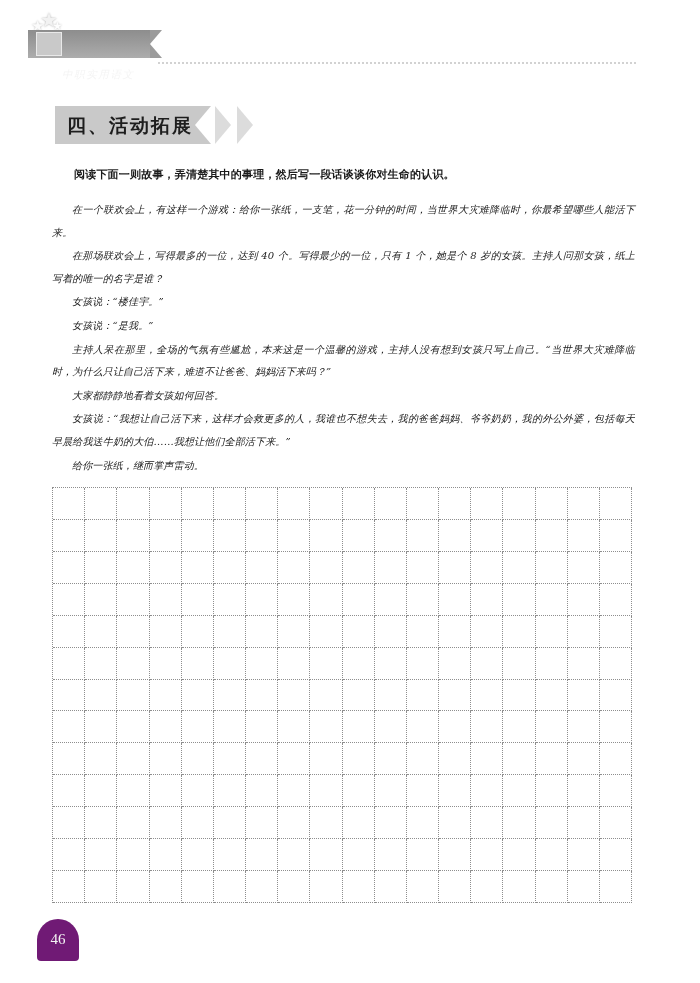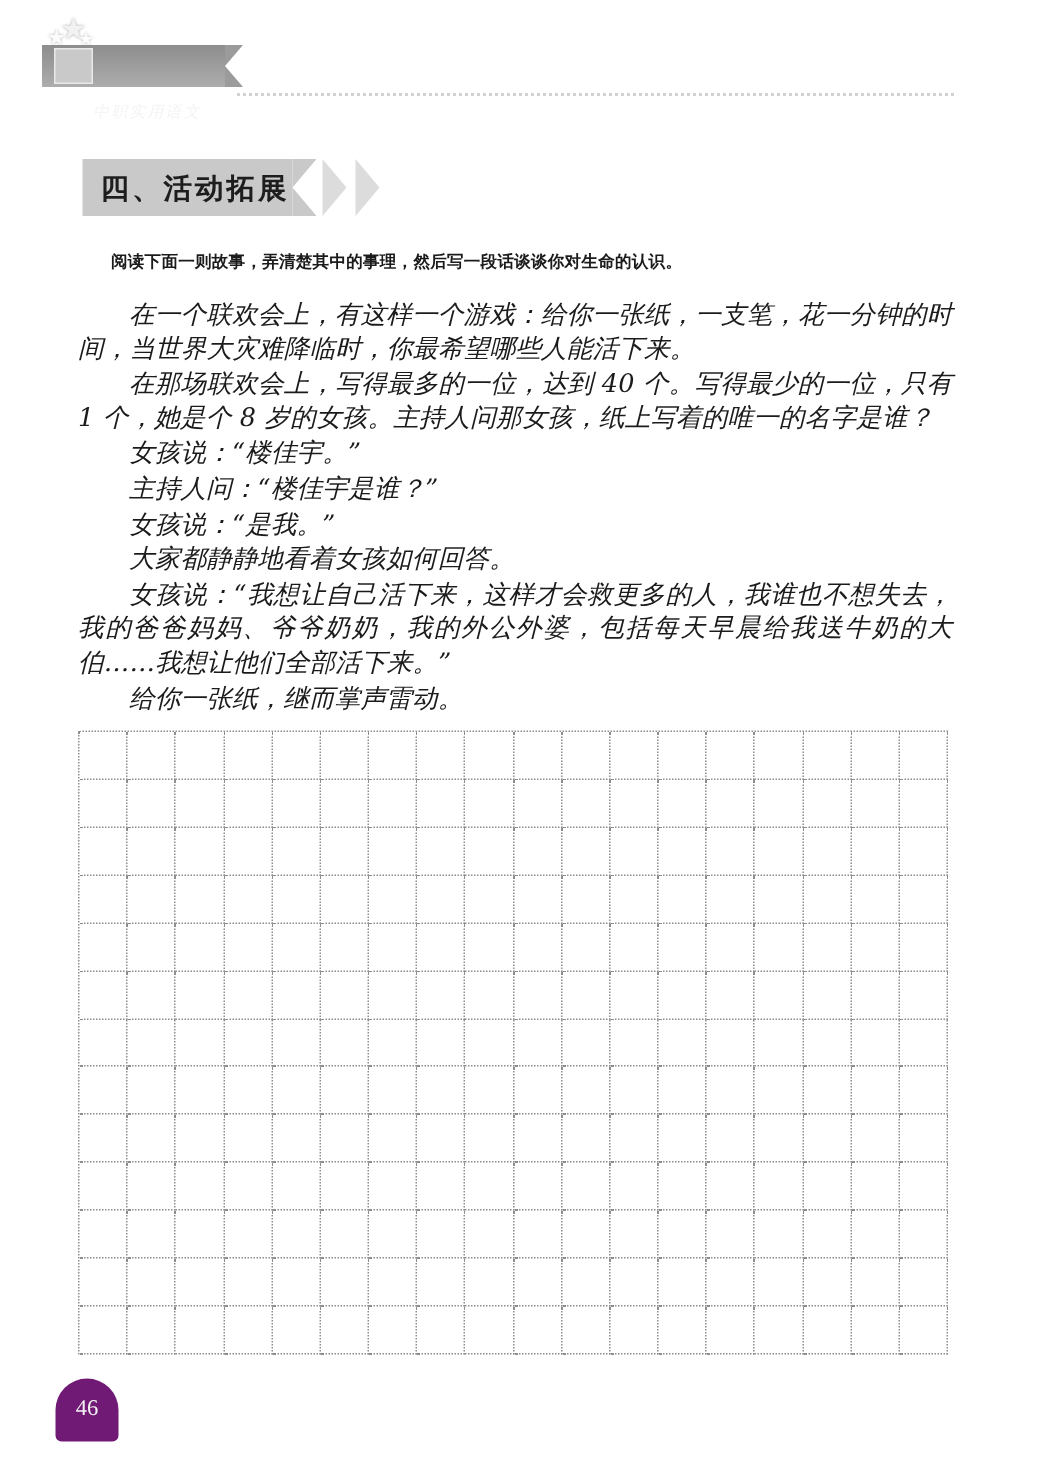--- a/index.html
+++ b/index.html
@@ -150,21 +150,21 @@
     font-size: 11px;
     line-height: 30px;
     font-weight: 600;
     letter-spacing: 0.2px;
     text-indent: 2em;
     margin-bottom: 9px;
   }
   .para-story {
     font-family: "DejaVu Serif", "Liberation Serif", serif;
     font-style: italic;
-    font-size: 17px;
+    font-size: 10px;
     line-height: 22.6px;
     letter-spacing: 0.15px;
     text-indent: 2em;
   }
 
   
   #writing-grid {
     position: absolute;
     left: 52px;
     top: 487px;
@@ -224,22 +224,22 @@
   <div id="section-heading-text">四、活动拓展</div>
   <div id="section-chevron-1" class="chev"></div>
   <div id="section-chevron-2" class="chev"></div>
 </div>
 
 <div id="body-copy">
   <p class="para para-prompt">阅读下面一则故事，弄清楚其中的事理，然后写一段话谈谈你对生命的认识。</p>
   <p class="para para-story">在一个联欢会上，有这样一个游戏：给你一张纸，一支笔，花一分钟的时间，当世界大灾难降临时，你最希望哪些人能活下来。</p>
   <p class="para para-story">在那场联欢会上，写得最多的一位，达到 40 个。写得最少的一位，只有 1 个，她是个 8 岁的女孩。主持人问那女孩，纸上写着的唯一的名字是谁？</p>
   <p class="para para-story">女孩说：“楼佳宇。”</p>
-  <p class="para para-story">主持人问：“楼佳宇是谁？”</p>
   <p class="para para-story">女孩说：“是我。”</p>
+  <p class="para para-story">主持人呆在那里，全场的气氛有些尴尬，本来这是一个温馨的游戏，主持人没有想到女孩只写上自己。“当世界大灾难降临时，为什么只让自己活下来，难道不让爸爸、妈妈活下来吗？”</p>
   <p class="para para-story">大家都静静地看着女孩如何回答。</p>
   <p class="para para-story">女孩说：“我想让自己活下来，这样才会救更多的人，我谁也不想失去，我的爸爸妈妈、爷爷奶奶，我的外公外婆，包括每天早晨给我送牛奶的大伯……我想让他们全部活下来。”</p>
   <p class="para para-story">给你一张纸，继而掌声雷动。</p>
 </div>
 
 <div id="writing-grid" style="grid-template-columns: repeat(18, 1fr); grid-template-rows: repeat(13, 1fr);">
     <div class="grid-cell"></div>
     <div class="grid-cell"></div>
     <div class="grid-cell"></div>
     <div class="grid-cell"></div>

